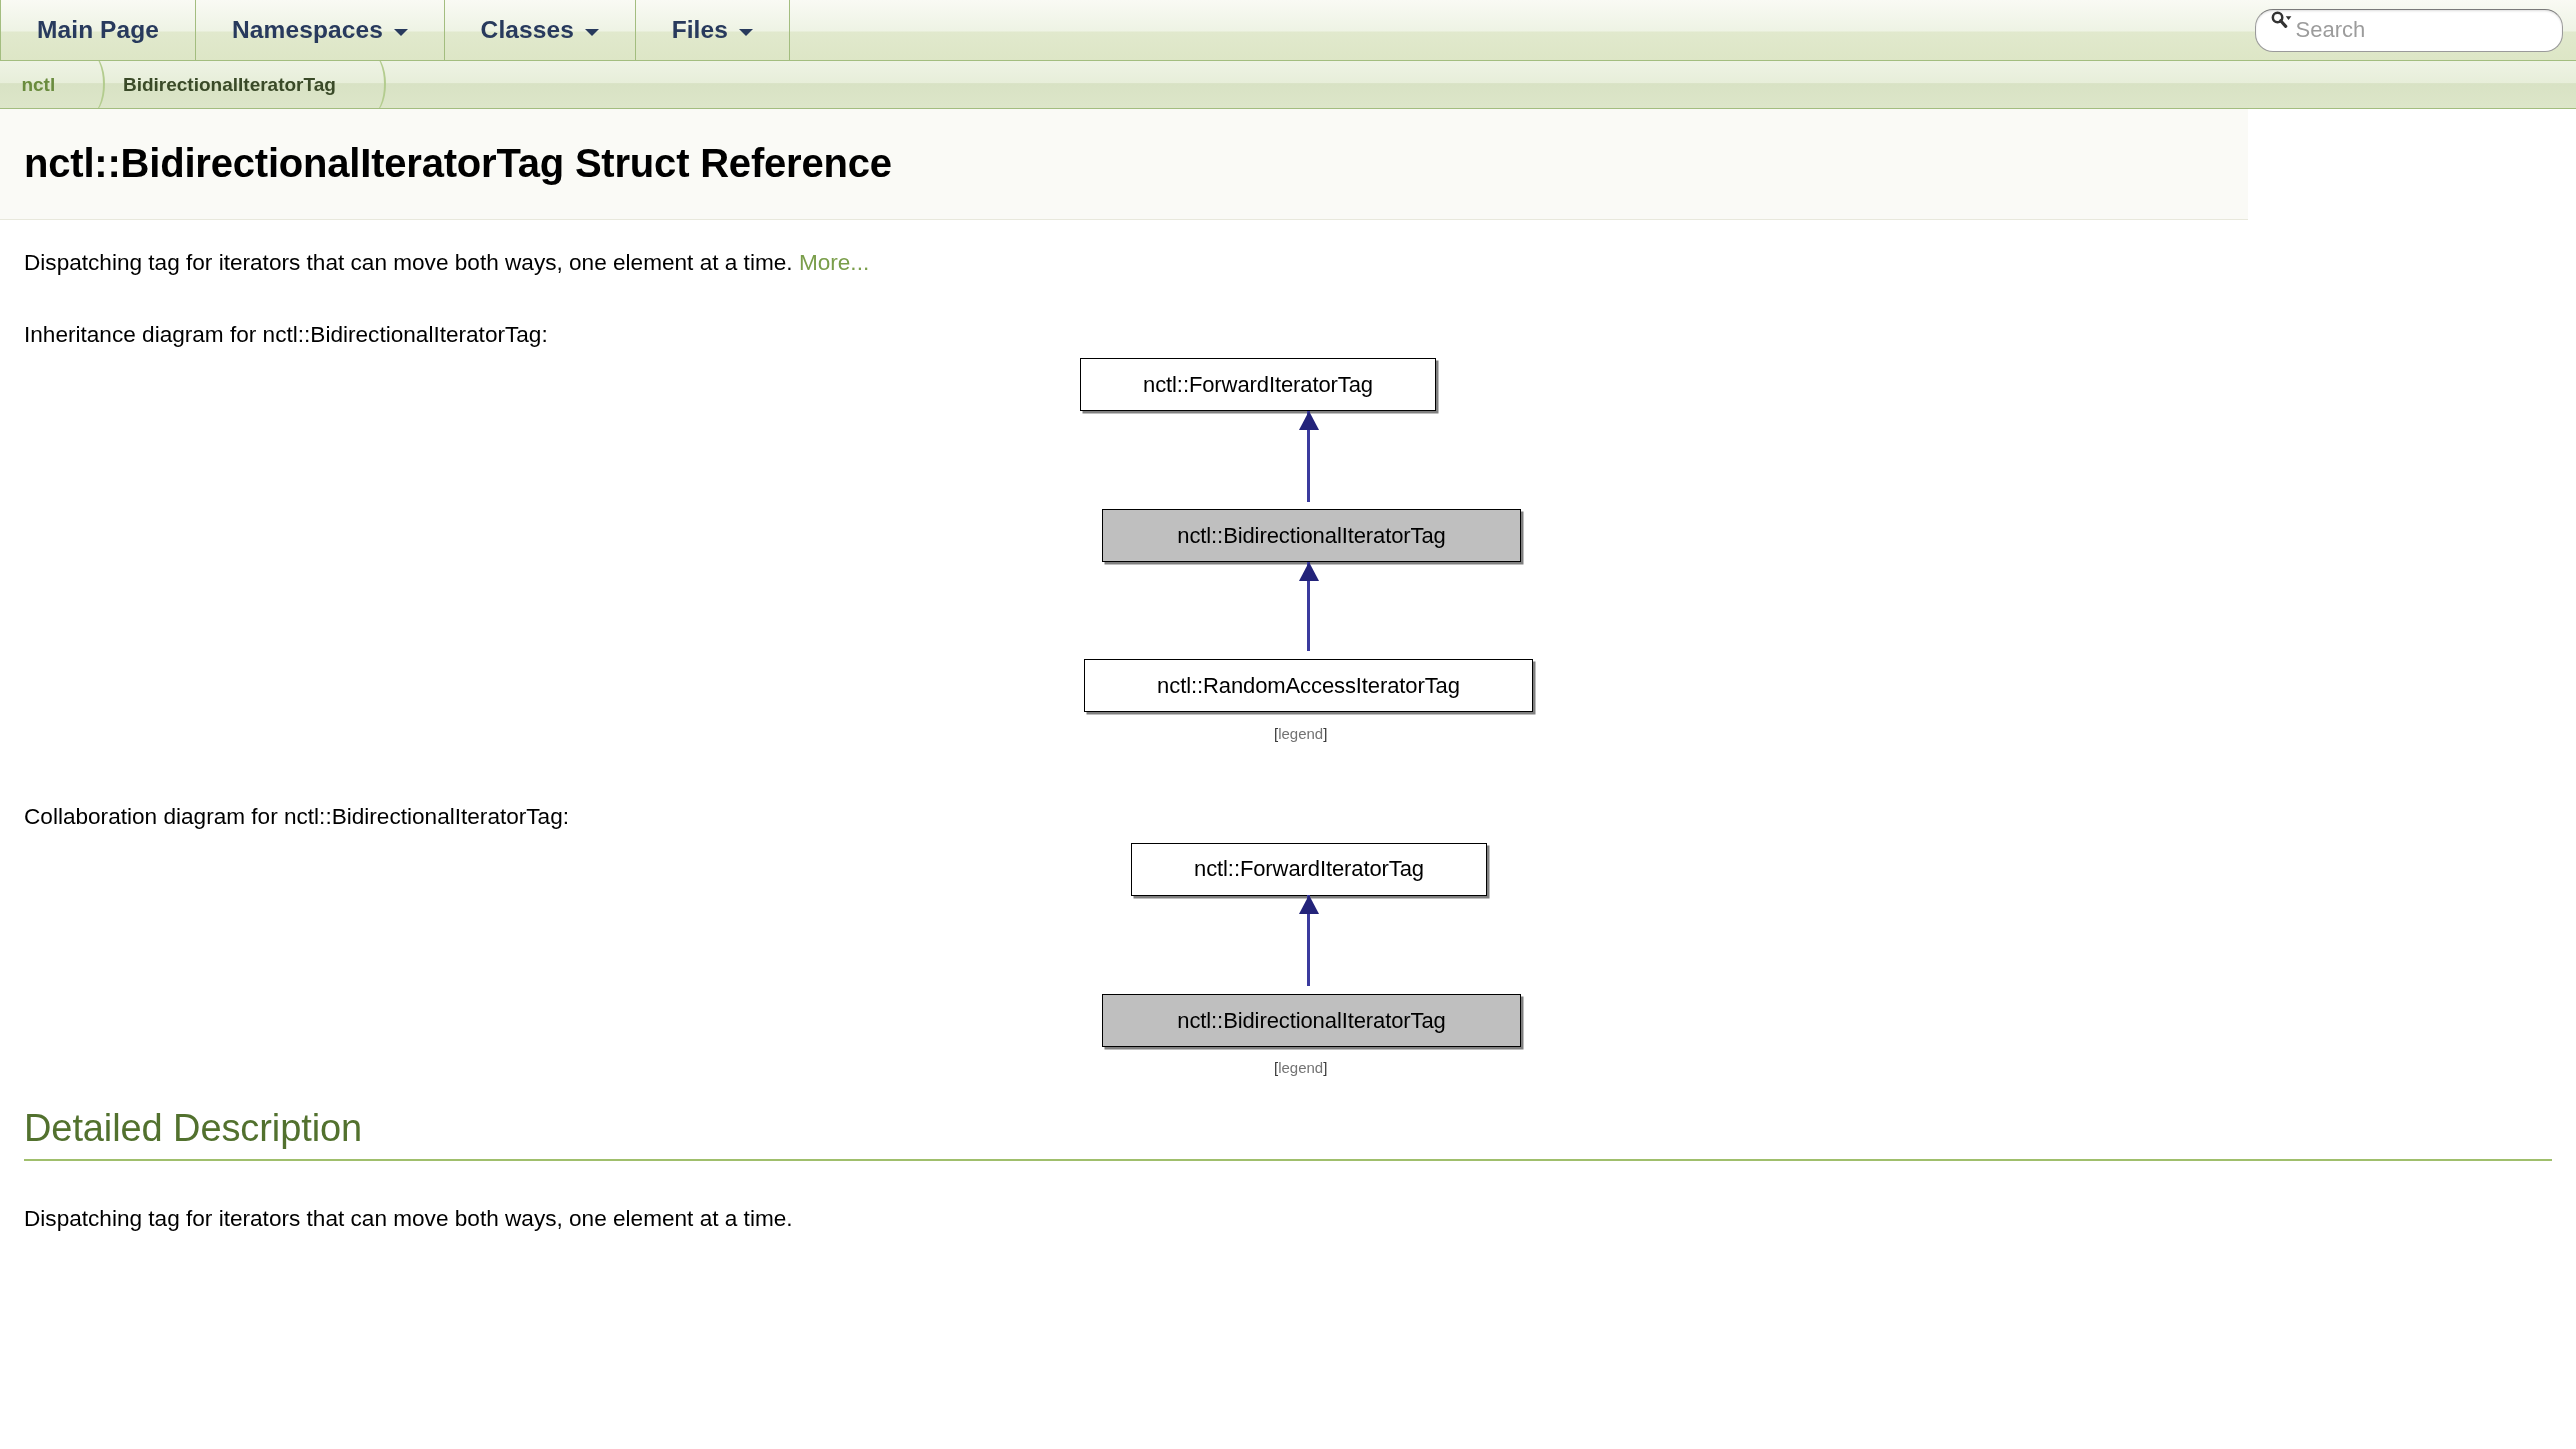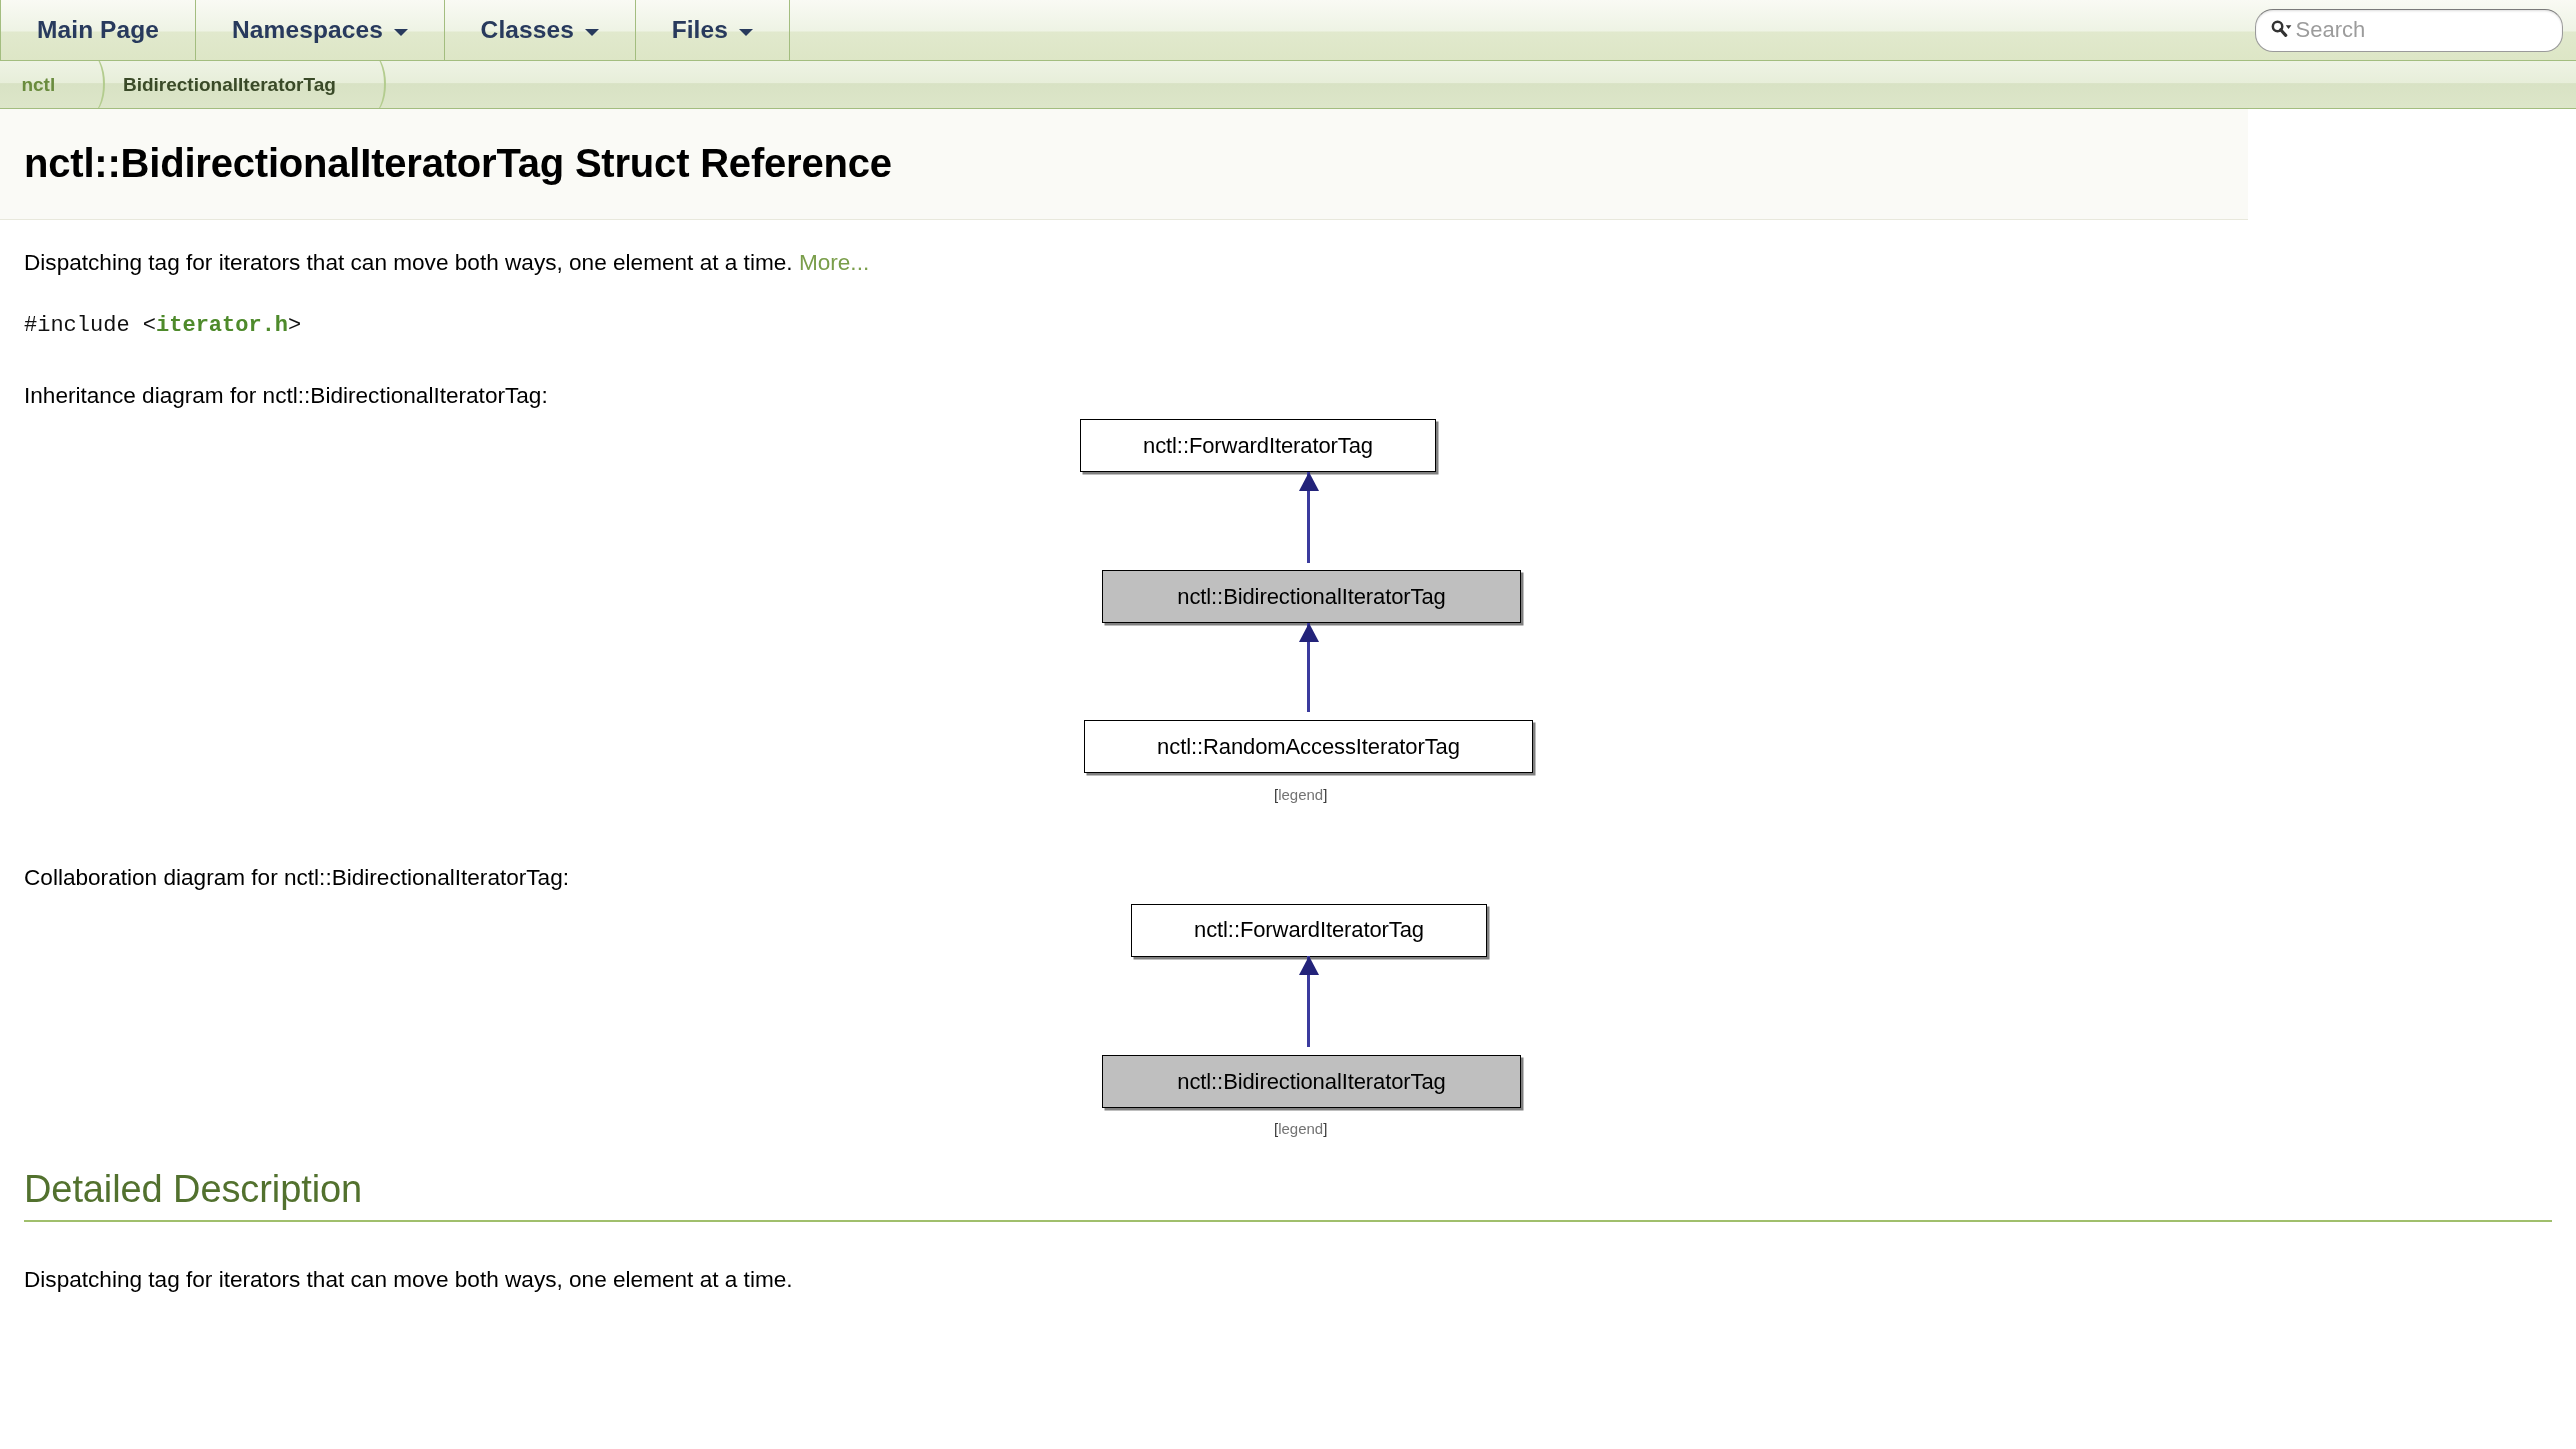--- a/index.html
+++ b/index.html
@@ -58,21 +58,20 @@
   }
   .search-box {
     position: relative;
     width: 308px;
     height: 43px;
     background: #ffffff;
     border: 1.9px solid #9a9a9a;
     border-top-color: #7a7a7a;
     border-radius: 18px;
     display: flex;
-    align-items: center;
     padding-left: 14px;
     box-shadow: inset 0 1.3px 1.9px rgba(0,0,0,0.12);
     cursor: text;
   }
   .search-glass {
     position: relative;
     width: 21.4px; height: 21.4px;
     flex: none;
     margin-right: 3.8px;
   }
@@ -301,21 +300,20 @@
   <h1 class="page-title">nctl::BidirectionalIteratorTag Struct Reference</h1>
 </div>
 
 <div class="content">
 
   <p class="brief-line">
     <span>Dispatching tag for iterators that can move both ways, one element at a time.</span>
     <a class="more-link" href="#">More...</a>
   </p>
 
-  <div class="include-line"><span>#include &lt;</span><a class="include-file" href="#">iterator.h</a><span>&gt;</span></div>
 
   <p class="diagram-caption">Inheritance diagram for nctl::BidirectionalIteratorTag:</p>
 
   <div class="graph" style="height:415px;">
     <div class="graph-inner" style="height:415px;">
 
       <div class="gnode" style="left:1080px; top:10px; width:356px; height:53px;">
         <span>nctl::ForwardIteratorTag</span>
       </div>
 

